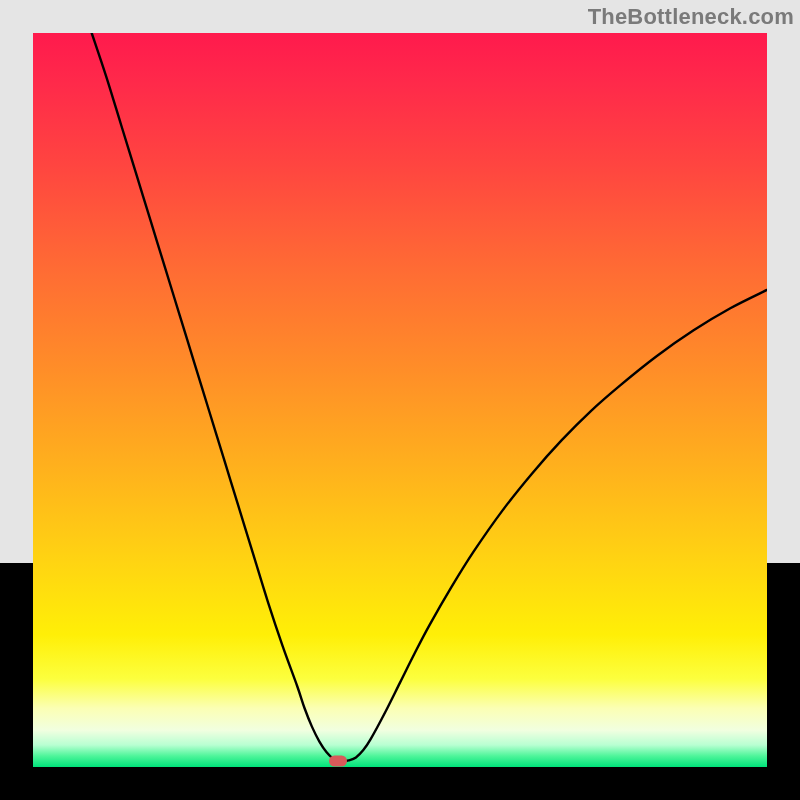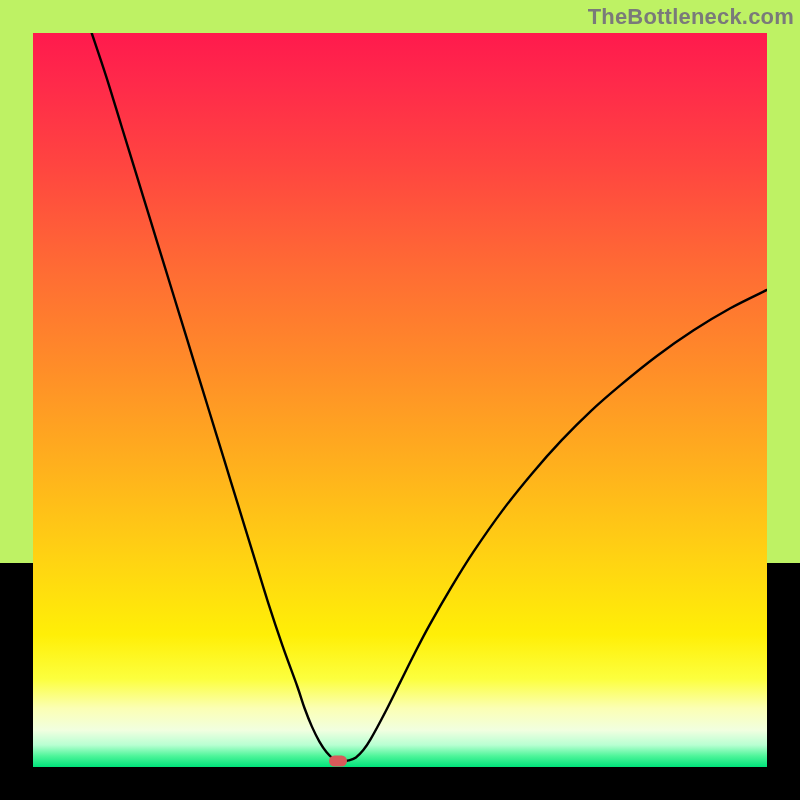--- a/index.html
+++ b/index.html
@@ -8,21 +8,21 @@
     width: 800px;
     height: 800px;
     background: #000;
     overflow: hidden;
   }
   .frame {
     position: absolute;
     left: 0; top: 0;
     width: 800px;
     height: 563px;
-    background: #bef264;
+    background: #e5e5e5;
   }
   .plot-area {
     position: absolute;
     left: 33px;
     top: 33px;
     width: 734px;
     height: 734px;
     overflow: hidden;
   }
   .gradient {

